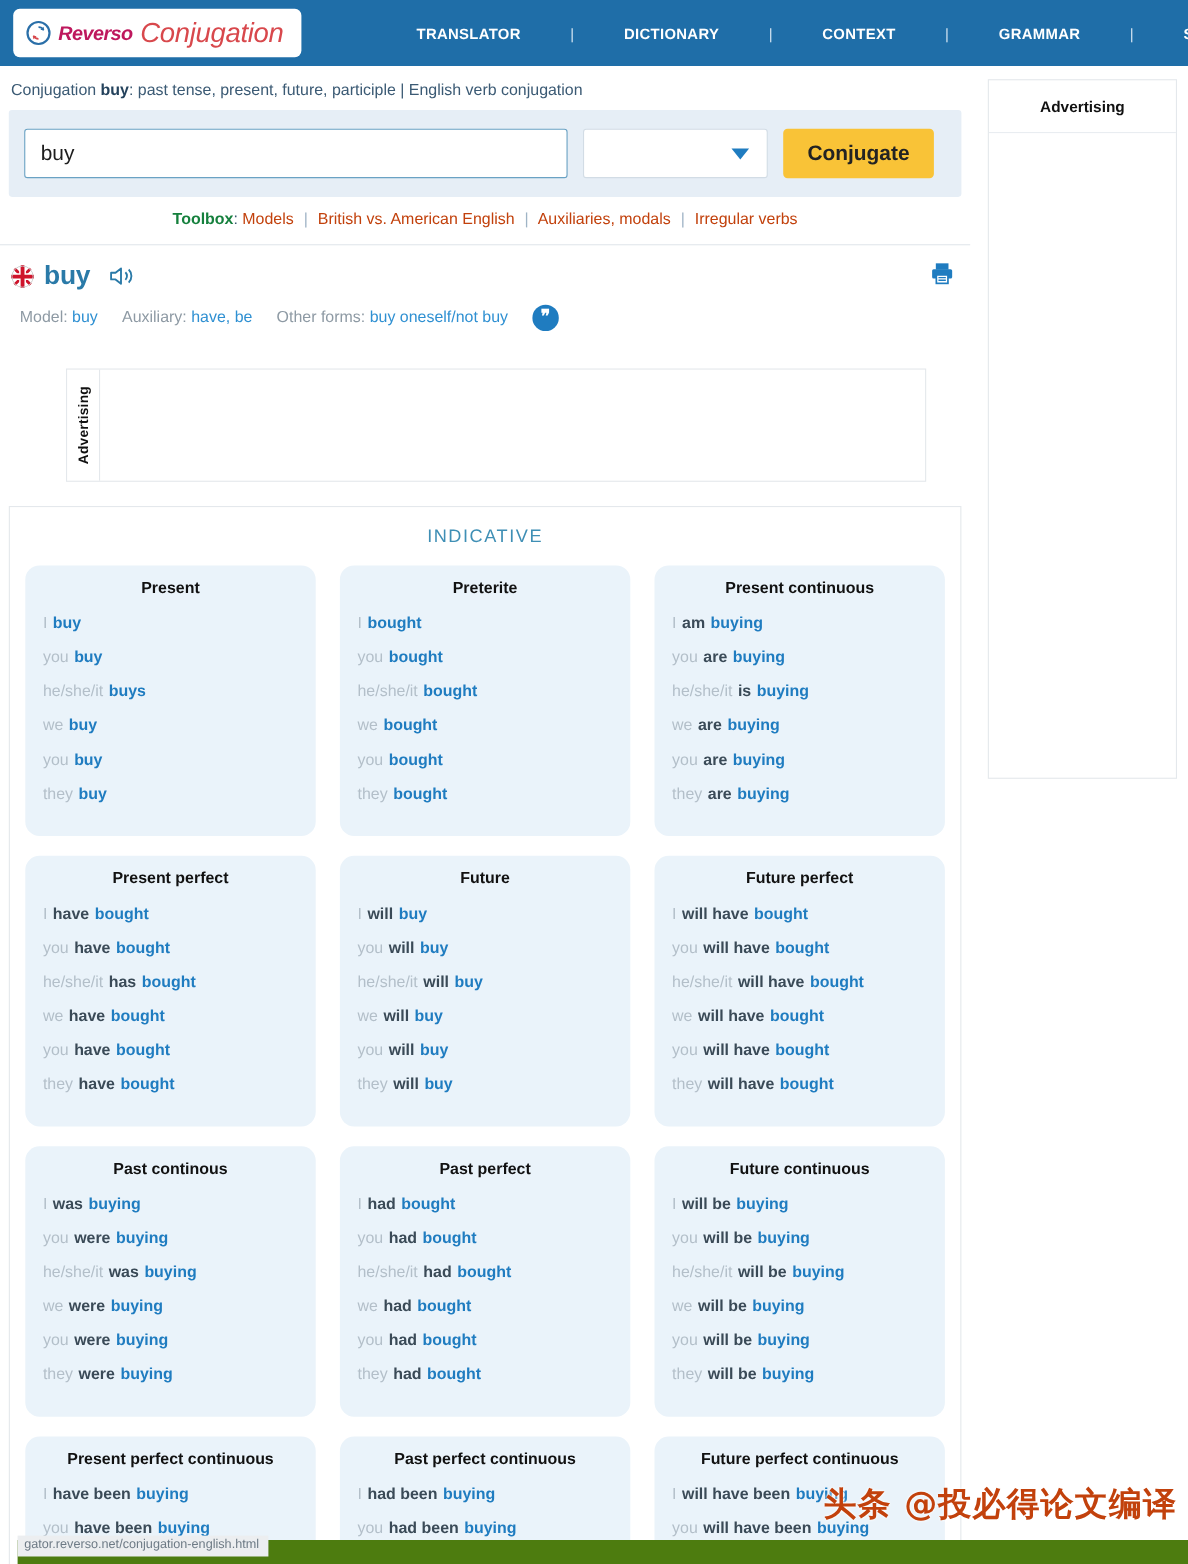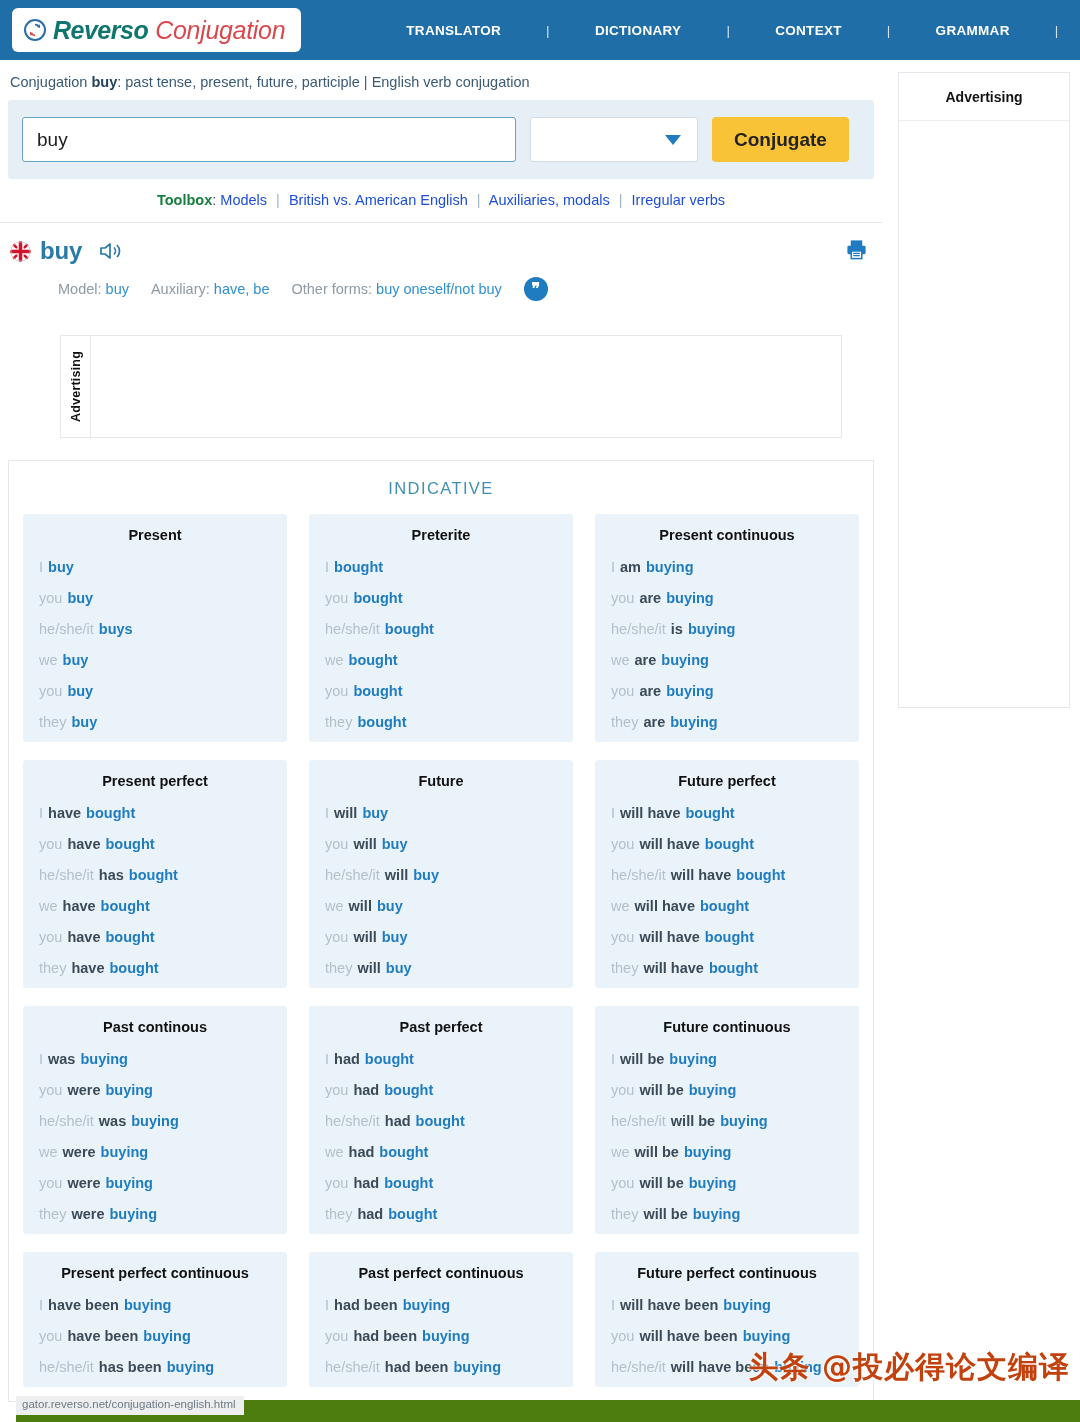--- a/index.html
+++ b/index.html
@@ -22,21 +22,21 @@
     background:#ffffff; border-radius:6px;
     padding:5px 16px 5px 12px; display:flex; align-items:center; gap:7px;
     height:44px;
   }
   .logo-mark {
     width:22px;height:22px;border-radius:50%;
     border:2px solid #2a6fa8; position:relative; flex:none;
     display:flex;align-items:center;justify-content:center;
   }
   .logo-mark svg { width:16px;height:16px; display:block; }
-  .logo-reverso { font-size:25px; font-weight:bold; font-style:italic; color:#0f766e; letter-spacing:-0.5px;}
+  .logo-reverso { font-size:18px; font-weight:bold; font-style:italic; color:#be185d; letter-spacing:-0.5px;}
   .logo-conj { font-size:25px; font-weight:normal; font-style:italic; color:#d8484c; letter-spacing:-0.3px;}
 
   .nav {
     margin-left:105px; display:flex; align-items:flex-start;
     color:#ffffff; font-size:13.5px; font-weight:bold; letter-spacing:0.3px;gap:40px;
   }
   .nav a { color:#fff; text-decoration:none; }
   .nav .sep { margin:0 5px; color:#cfe2f0; font-weight:normal; }
 
   .social { margin-left:22px; display:flex; align-items:center; gap:10px; }
@@ -94,41 +94,41 @@
     color:#232323; font-size:19px; font-weight:bold;
     padding:0 22px; cursor:pointer;
     font-family:"Liberation Sans", sans-serif;
   }
 
   .toolbox {
     text-align:center; padding:13px 0 10px 0;
     font-size:14.5px; color:#3a5a72;
   }
   .toolbox b { color:#15803d; }
-  .toolbox a { color:#1d4ed8; text-decoration:none; }
+  .toolbox a { color:#c2410c; text-decoration:none; }
   .toolbox .bar { color:#9fb4c6; margin:0 5px; }
 
   .hr { height:1px; background:#e2e7ec; margin:4px 0 0 0; }
 
   .verb-row {
     display:flex; align-items:center; padding:14px 14px 6px 10px;
   }
   .flag {
     width:21px;height:21px;border-radius:50%;overflow:hidden;flex:none;
     margin-right:9px;
   }
   .verb-word { font-size:24px; font-weight:bold; color:#2a7aa8; letter-spacing:-0.2px; }
   .speaker { margin-left:16px; display:flex; align-items:center; }
   .speaker svg{width:26px;height:22px;}
   .print-icon { margin-left:auto; }
   .print-icon svg{width:23px;height:23px;}
 
   .meta-row {
     display:flex; align-items:center; gap:0px;
-    padding:6px 0 0 18px; font-size:14.5px; color:#8e9aa4;margin-left:40px;
+    padding:6px 0 0 18px; font-size:14.5px; color:#8e9aa4;
   }
   .meta-row .grp { margin-right:22px; }
   .meta-row a { color:#2f90d2; text-decoration:none; font-weight:normal; }
   .quote-badge {
     width:24px;height:24px;border-radius:50%;background:#1f7cc0;
     display:inline-flex;align-items:center;justify-content:center;
     color:#fff;font-size:16px;font-weight:bold;font-family:"Liberation Serif",serif;
     line-height:1;
   }
 
@@ -165,21 +165,21 @@
     padding:18px 14px 14px 14px;
   }
   .mood-title {
     text-align:center; color:#3f8fb5; font-size:16.5px;
     letter-spacing:1.4px; padding-bottom:16px;
   }
   .tense-grid {
     display:grid; grid-template-columns:repeat(3,1fr); gap:18px 22px;
   }
   .tense-card {
-    background:#eaf3fa; border-radius:3px; padding:13px 16px 4px 16px;
+    background:#eaf3fa; border-radius:13px; padding:13px 16px 22px 16px;
   }
   .tense-name {
     text-align:center; font-size:14.5px; font-weight:bold; color:#111;
     padding-bottom:9px;
   }
   .line { font-size:14.5px; line-height:31px; white-space:nowrap; }
   .pron { color:#b3bfc9; }
   .aux  { color:#3a4a57; font-weight:bold; margin-left:5px; }
   .verb { color:#1f7cc0; font-weight:bold; margin-left:5px; }
 

